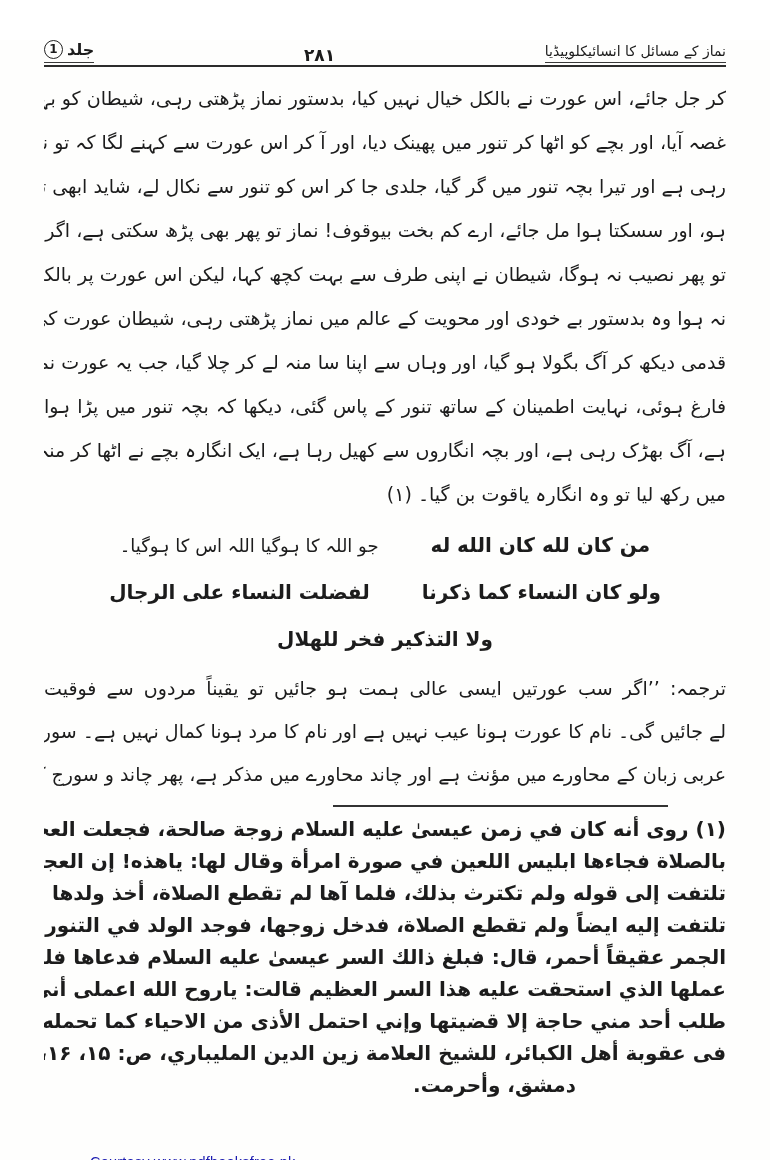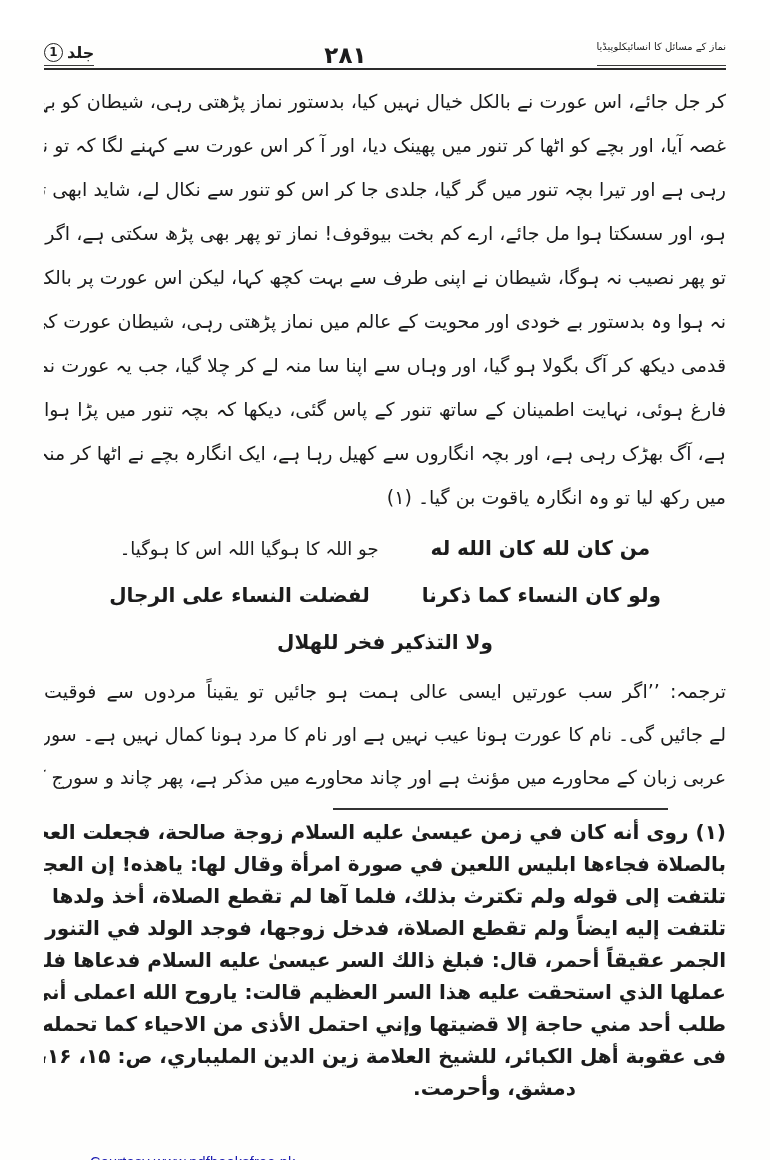--- a/index.html
+++ b/index.html
@@ -19,26 +19,26 @@
 
   
   .hdr{
     margin-top:40px;
     display:flex;
     direction:rtl;
     justify-content:space-between;
     align-items:flex-end;
   }
   .hdr-title{
-    font-size:10px;
-    padding-bottom:13px;
+    font-size:14px;
+    padding-bottom:3px;
     border-bottom:1.5px solid #3a3a3a;
   }
   .hdr-page{
-    font-size:23px;
+    font-size:17px;
     font-weight:bold;
     transform:translateY(2px);
   }
   .hdr-vol{
     font-size:16px;
     font-weight:bold;
     padding-bottom:3px;
     border-bottom:1.5px solid #3a3a3a;
     display:flex;
     align-items:center;

